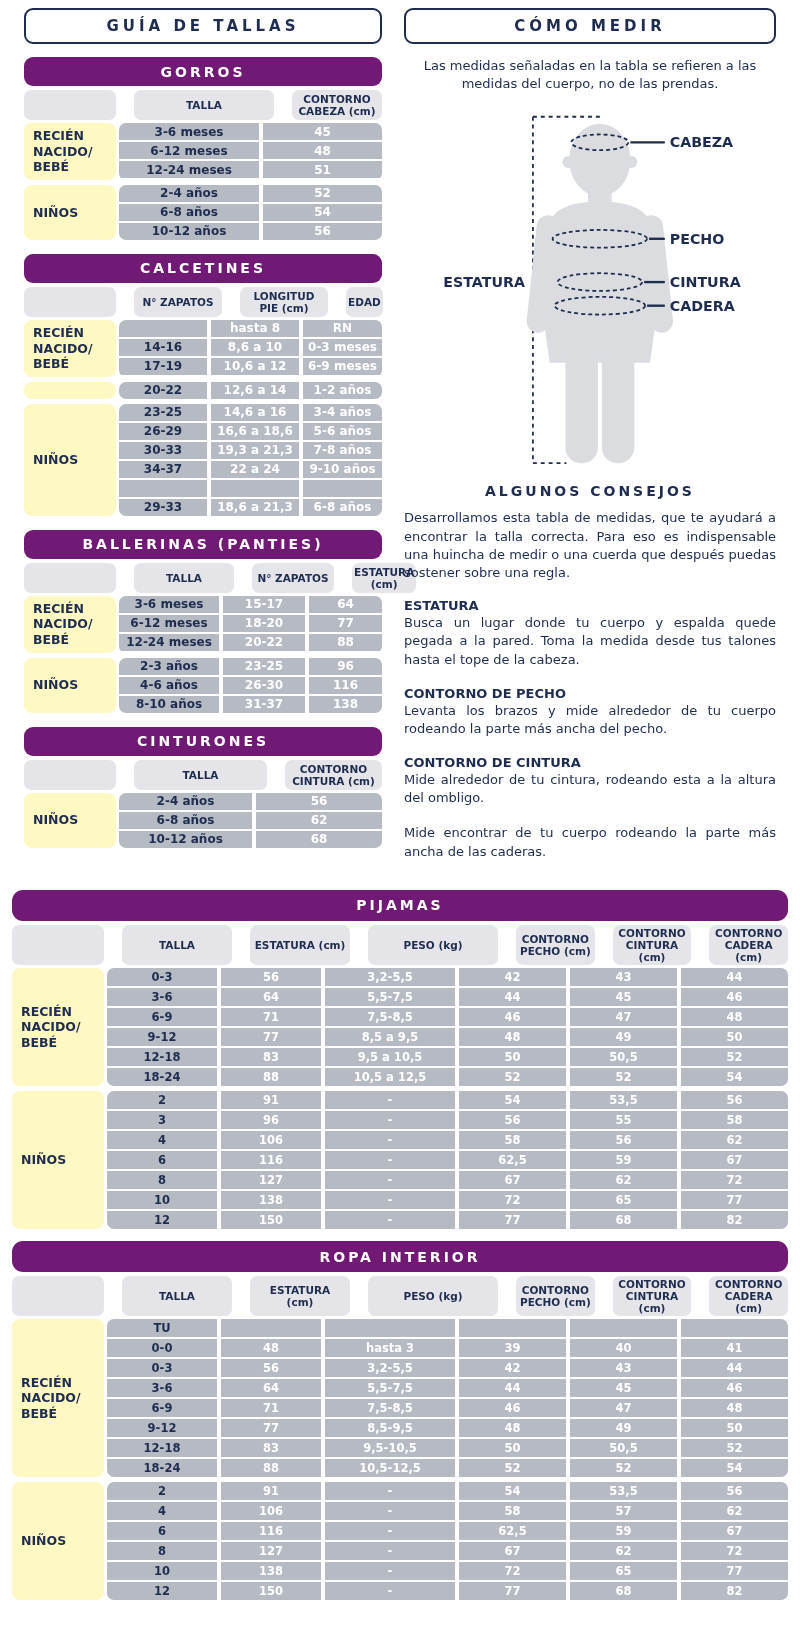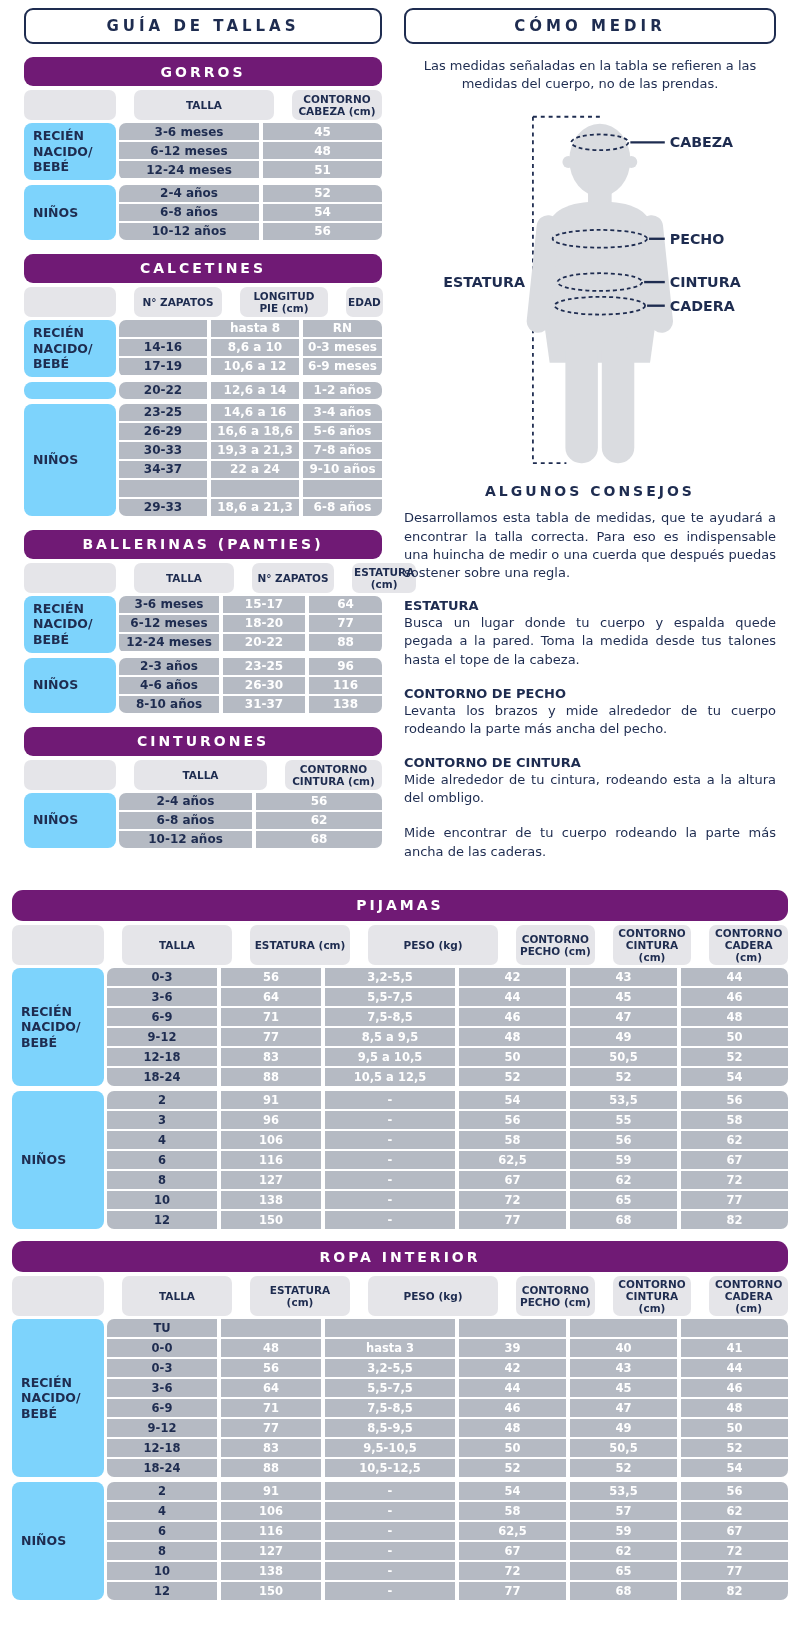--- a/index.html
+++ b/index.html
@@ -30,21 +30,21 @@
   }
   .sz-hrow { display:grid; grid-template-columns: var(--labelw) var(--cols); gap:18px; margin-bottom:3px; }
   .sz-corner { background:#E5E5E9; border-radius:7px; min-height:30px; }
   .sz-th {
     background:#E5E5E9; border-radius:7px; min-height:30px;
     display:flex; align-items:center; justify-content:center; text-align:center;
     font-weight:bold; font-size:10.5px; line-height:1.15; white-space:pre-line; padding:2px;
   }
   .sz-group { display:grid; grid-template-columns: var(--labelw) 1fr; gap:3px; margin-bottom:5px; }
   .sz-glabel {
-    background:#7dd3fc; border-radius:8px; color:#1E2C50;
+    background:#fef9c3; border-radius:8px; color:#1E2C50;
     font-weight:bold; font-size:12.5px; line-height:1.25;
     padding: 5px 3px 5px 9px; display:flex; align-items:center;
   }
   .sz-rows { display:flex; flex-direction:column; gap:2px; border-radius:7px; overflow:hidden; }
   .sz-row { display:grid; grid-template-columns: var(--cols); gap:4px; }
   .sz-cell {
     background:#B5BAC3; color:#fff; font-weight:bold; font-size:12px;
     display:flex; align-items:center; justify-content:center;
     min-height: var(--rowh, 17px);
   }

